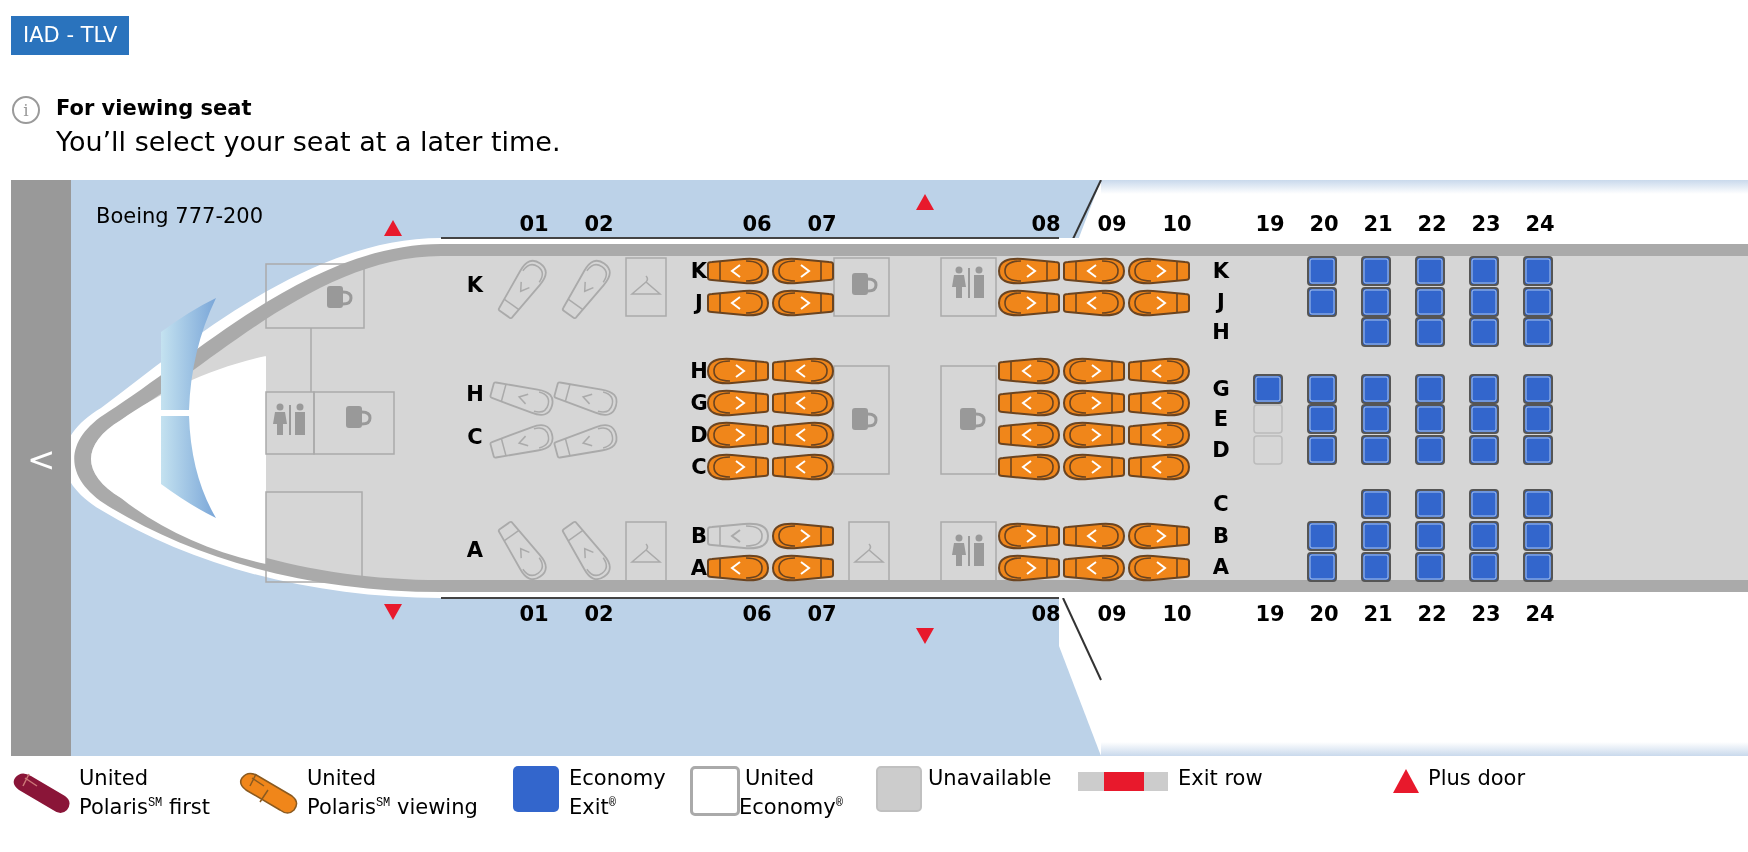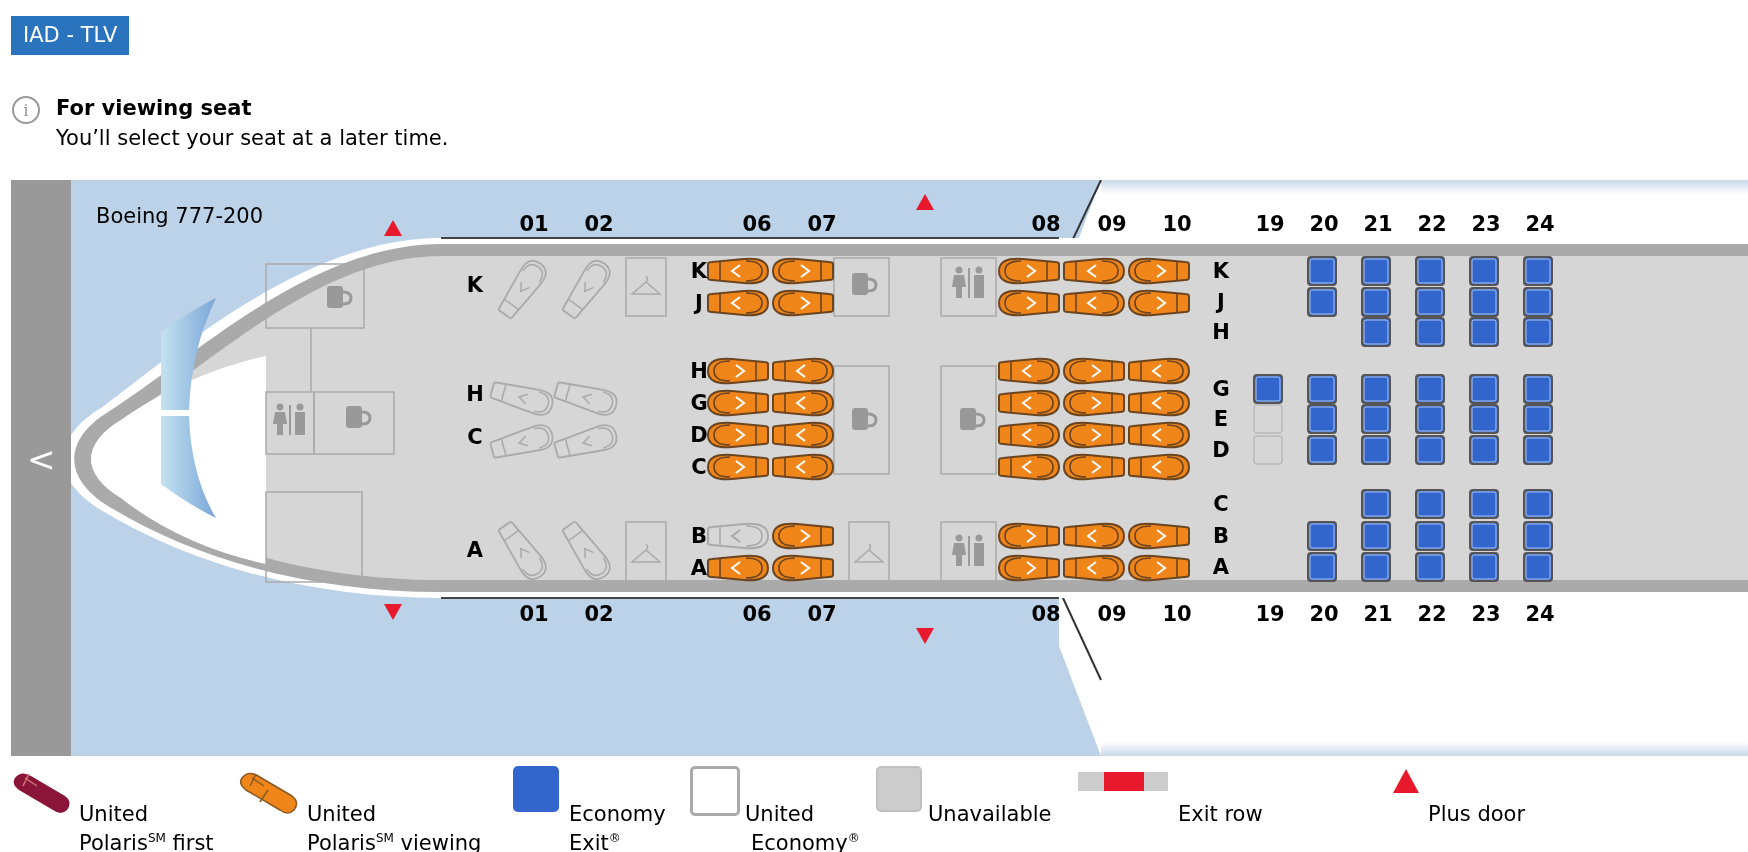--- a/index.html
+++ b/index.html
@@ -1,35 +1,35 @@
 <!DOCTYPE html>
 <html><head>
 <meta charset="utf-8">
 <style>
   html, body { margin:0; padding:0; background:#fff; }
   body { width:1748px; height:852px; position:relative; overflow:hidden; font-family:"DejaVu Sans", sans-serif; color:#000; }
   .route-tag { position:absolute; left:11px; top:16px; height:39px; padding:0 12px; background:#2a73bd; color:#fff; font-size:21px; line-height:39px; }
   .info { position:absolute; left:12px; top:96px; }
   .info-icon { position:absolute; left:0; top:0; width:28px; height:28px; border:2px solid #9a9a9a; border-radius:50%; box-sizing:border-box; color:#9a9a9a; font-size:17px; text-align:center; line-height:24px; font-family:"DejaVu Serif", serif; }
   .info-title { position:absolute; left:44px; top:0px; font-size:21px; font-weight:bold; white-space:nowrap; }
-  .info-sub { position:absolute; left:44px; top:30px; font-size:21px; white-space:nowrap; }
+  .info-sub { position:absolute; left:44px; top:30px; font-size:27px; white-space:nowrap; }
 
   .map { position:absolute; left:11px; top:180px; width:1737px; height:576px; background:#fff; overflow:hidden; }
   .map svg { position:absolute; left:0; top:0; }
   .nav-left { position:absolute; left:0; top:0; width:60px; height:576px; background:#999; cursor:pointer; }
   .nav-left span { position:absolute; left:16px; top:262px; color:#fff; font-size:34px; line-height:34px; }
   .aircraft-name { position:absolute; left:85px; top:24px; font-size:21px; white-space:nowrap; }
 
   .lbl { position:absolute; font-size:21px; font-weight:bold; text-align:center; width:40px; line-height:24px; }
   .rowlbl { position:absolute; font-size:21px; font-weight:bold; line-height:24px; text-align:center; width:24px; }
 
   .legend { position:absolute; left:0; top:768px; width:1748px; height:84px; }
   .lg-item { position:absolute; top:0; }
-  .lg-text { position:absolute; font-size:21px; line-height:32px; white-space:nowrap;margin-top:36px; }
-  .lg-text sup { font-size:12px; vertical-align:super; line-height:0; }
+  .lg-text { position:absolute; font-size:21px; line-height:32px; white-space:nowrap; }
+  .lg-text sup { font-size:12px; vertical-align:super; line-height:0;font-family:Liberation Mono, monospace; }
   .ep-sq { position:absolute; width:46px; height:46px; background:#3366cc; border-radius:5px; }
   .ue-sq { position:absolute; width:44px; height:44px; background:#fff; border:3px solid #aaa; border-radius:5px; }
   .un-sq { position:absolute; width:46px; height:46px; background:#ccc; border:2px solid #c0c0c0; border-radius:5px; box-sizing:border-box; }
 </style>
 </head>
 <body>
 
 <div class="route-tag">IAD - TLV</div>
 
 <div class="info">
@@ -581,21 +581,21 @@
     <div class="lg-text" style="left:69px;top:23px;"><span>Polaris</span><sup>SM</sup><span> viewing</span></div>
   </div>
   <div class="lg-item" style="left:513px;">
     <div class="ep-sq" style="left:0;top:-2px;"></div>
     <div class="lg-text" style="left:56px;top:-6px;">Economy</div>
     <div class="lg-text" style="left:56px;top:23px;"><span>Exit</span><sup>®</sup><span></span></div>
   </div>
   <div class="lg-item" style="left:690px;">
     <div class="ue-sq" style="left:0;top:-2px;"></div>
     <div class="lg-text" style="left:55px;top:-6px;">United</div>
-    <div class="lg-text" style="left:61px;top:23px;"><span>Economy</span><sup>®</sup><span></span></div>
+    <div class="lg-text" style="left:49px;top:23px;"><span>Economy</span><sup>®</sup><span></span></div>
   </div>
   <div class="lg-item" style="left:876px;">
     <div class="un-sq" style="left:0;top:-2px;"></div>
     <div class="lg-text" style="left:52px;top:-6px;">Unavailable</div>
   </div>
   <div class="lg-item" style="left:1078px;">
     <svg width="92" height="20" style="position:absolute;left:0;top:4px">
       <rect x="0" y="0" width="90" height="19" fill="#ccc"></rect>
       <rect x="26" y="0" width="40" height="19" fill="#e8192c"></rect>
     </svg>

